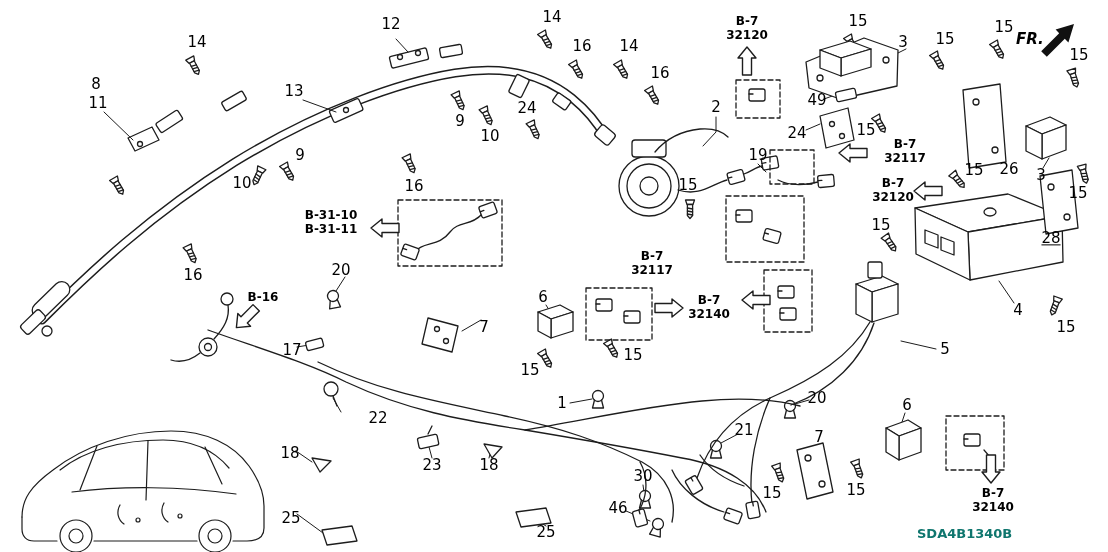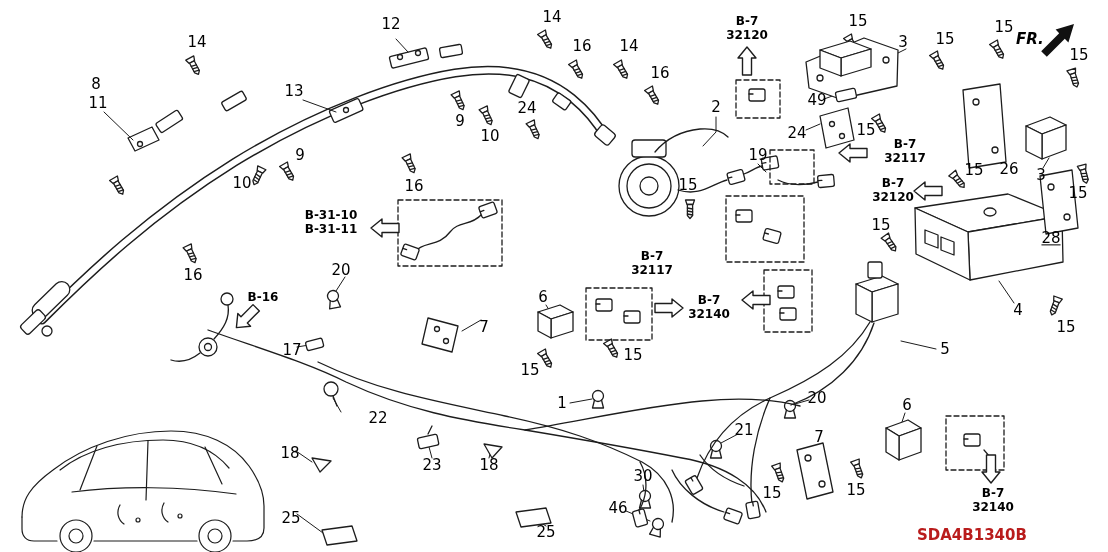--- a/index.html
+++ b/index.html
@@ -3,21 +3,21 @@
 <meta charset="utf-8">
 <style>
   html,body{margin:0;padding:0;background:#dcdcdc;}
   .stage{position:relative;width:1108px;height:552px;background:#ffffff;overflow:hidden;
          font-family:"DejaVu Sans","Liberation Sans",sans-serif;}
   .art{position:absolute;left:0;top:0;}
   #label-layer{position:absolute;left:0;top:0;width:1108px;height:552px;pointer-events:none;}
   .callout{position:absolute;transform:translate(-50%,-50%);font-size:15px;line-height:1.15;
            color:#000;white-space:pre;text-align:center;}
   .ref{font-weight:bold;font-size:12px;}
-  .code{position:absolute;left:917px;top:526px;font-size:15px;font-weight:bold;color:#b91c1c;}
+  .code{position:absolute;left:917px;top:526px;font-size:13px;font-weight:bold;color:#0f766e;}
   .fr{position:absolute;left:1016px;top:30px;font-size:15px;font-weight:bold;font-style:italic;color:#000;}
 </style>
 </head>
 <body>
 
 <div class="stage">
 
 <svg class="art" width="1108" height="552" viewBox="0 0 1108 552">
   <defs>
     <g id="bolt">

